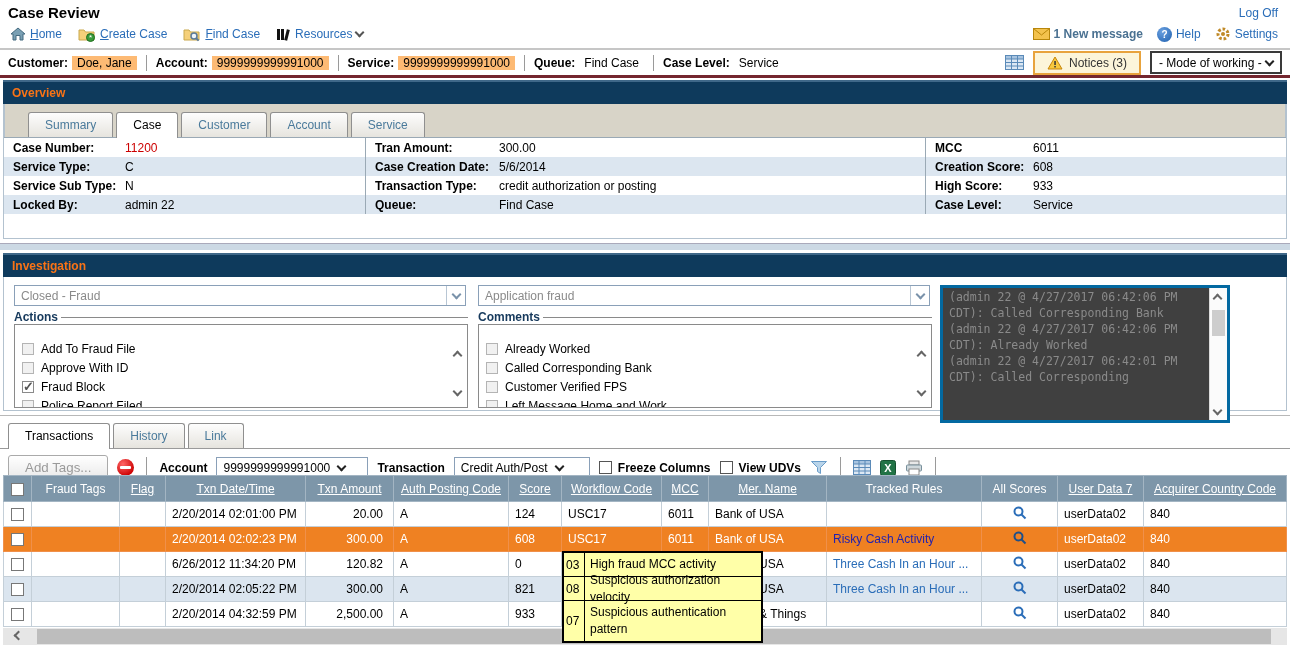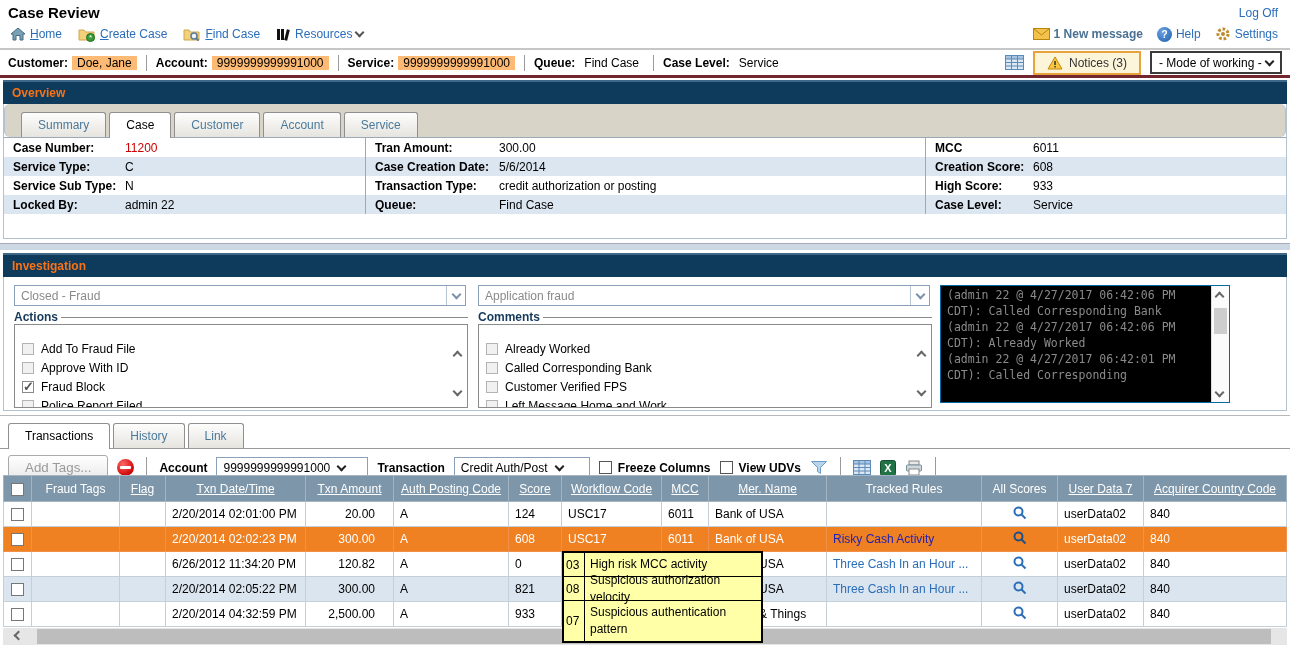--- a/index.html
+++ b/index.html
@@ -27,21 +27,21 @@
   .ctx-val{background:#fdba74;padding:0 5px;white-space:nowrap;}
   .ctx-val.plain{background:transparent;}
   .ctx-sep{width:1px;height:16px;background:#9a9a9a;margin:0 9px;}
   .ctx-right{margin-left:auto;display:flex;align-items:center;gap:9px;}
   .notices{display:flex;align-items:center;gap:6px;border:2px solid #e8a33d;background:#fcf5da;padding:2px 12px;height:24px;color:#333;}
   .mode-select{border:2px solid #3a3a3a;height:23px;width:132px;display:flex;align-items:center;justify-content:space-between;padding:0 7px;background:#fff;}
 
   
   .panel{margin:2px 3px 0;}
   .sec-header{background:#0e3a5c;color:#f97316;font-weight:bold;padding:4px 9px;border-top:2px solid #3f6889;}
-  .tabstrip{display:flex;align-items:flex-end;gap:3px;padding:8px 16px 0;border-radius:6px;}
+  .tabstrip{display:flex;align-items:flex-end;gap:3px;padding:8px 23px 0;}
   .tabstrip.tan{background:#d8d4c8;border:1px solid #b3c2cf;border-top:none;border-bottom:none;}
   .tab{border:1px solid #8f8f8f;border-bottom:none;border-radius:3px 3px 0 0;padding:5px 16px;
     background:linear-gradient(#fdfdfd,#e6e4de);color:#4a7a9b;position:relative;cursor:default;}
   .tab.active{background:#fff;color:#000;margin-bottom:-1px;padding-bottom:6px;z-index:2;}
 
   
   .ov-body{border:1px solid #b3c2cf;border-top:none;background:#fff;}
   .ov-grid{display:flex;border-top:1px solid #9aa9b5;}
   .ov-col{border-right:1px solid #9aa9b5;}
   .ov-col.c1{width:362px;} .ov-col.c2{width:560px;} .ov-col.c3{flex:1;border-right:none;}
@@ -66,21 +66,21 @@
   .fslist{border:1px solid #8a8a8a;height:84px;position:relative;padding:14px 24px 2px 7px;overflow:hidden;background:#fff;}
   .cbitem{display:flex;align-items:center;gap:7px;height:19px;white-space:nowrap;}
   .cb{display:inline-block;width:12px;height:12px;border:1px solid #b4b4b4;background:#f1f1f1;position:relative;flex:0 0 auto;}
   .cb.checked{background:#fff;border-color:#8a8a8a;}
   .cb.checked::after{content:"\2713";position:absolute;left:0;top:-3px;font-size:13px;font-weight:bold;color:#555;}
   .chev{display:inline-block;width:7px;height:7px;border-right:2px solid #666;border-bottom:2px solid #666;}
   .chev.down{transform:rotate(45deg);margin-top:-3px;}
   .chev.up{transform:rotate(-135deg);margin-top:3px;}
   .chev.left{transform:rotate(135deg);}
   .fs-arrow{position:absolute;right:6px;}
-  .logbox{position:absolute;left:936px;top:8px;width:290px;height:118px;border:1px solid #0369a1;background:#000000;}
+  .logbox{position:absolute;left:936px;top:8px;width:290px;height:138px;border:3px solid #0369a1;background:#404040;}
   .logtext{height:100%;padding:1px 24px 1px 6px;font-family:"DejaVu Sans Mono",monospace;font-size:11.5px;
     line-height:16px;color:#8a8a8a;white-space:pre-wrap;word-break:break-word;overflow:hidden;}
   .sb-v{position:absolute;top:0;right:0;bottom:0;width:18px;background:#fbfbfb;border-left:1px solid #ddd;}
   .sb-v .chev{position:absolute;left:4px;}
   .sb-v .chev.up{top:4px;} .sb-v .chev.down{bottom:6px;}
   .sb-thumb{position:absolute;left:2px;right:2px;top:22px;height:26px;background:#cdcdcd;}
 
   
   .tx-tabstrip{display:flex;align-items:flex-end;gap:3px;padding:7px 8px 0;border-top:1px solid #b8b8b8;
     border-bottom:1px solid #9a9a9a;margin-top:4px;background:#fff;}
@@ -95,21 +95,21 @@
   .cbwrap{display:flex;align-items:center;gap:6px;}
 
   .tx-table-wrap{position:absolute;left:3px;right:3px;top:475px;}
   table.grid{border-collapse:collapse;width:100%;table-layout:fixed;}
   .grid th{background:#7d96a9;color:#fff;font-weight:normal;height:26px;border:1px solid #a3b5c3;
     text-align:center;padding:0 2px;overflow:hidden;white-space:nowrap;}
   .grid th.sort span{text-decoration:underline;}
   .grid td{height:25px;border:1px solid #c4cfd8;background:#fff;padding:0 6px;overflow:hidden;white-space:nowrap;}
   .grid tr.alt td{background:#dbe5ef;}
   .grid tr.selected td{background:#ef8122;color:#fff;border-color:#f0904a;}
-  .grid td.num{text-align:right;padding-right:18px;}
+  .grid td.num{text-align:right;padding-right:10px;}
   .grid td.center{text-align:center;padding:0;}
   .link{color:#2a6db8;}
   .grid tr.selected .link{color:#2222b0;}
   .cb-white{display:inline-block;width:13px;height:13px;border:1px solid #777;background:#fff;vertical-align:middle;}
   .hscroll{position:absolute;left:0;right:0;top:153px;height:17px;background:#e6e6e6;}
   .hs-arrow{position:absolute;left:12px;top:4px;}
   .hs-thumb{position:absolute;left:34px;right:16px;top:1px;height:15px;background:#bdbdbd;}
 
   
   .tooltip{position:absolute;left:562px;top:551px;width:201px;background:#ffffa8;border:2px solid #000;z-index:10;}
@@ -602,21 +602,21 @@
   </table>
   <div class="hscroll">
     <span class="chev left hs-arrow"></span>
     <span class="hs-thumb"></span>
   </div>
 </div>
 
 <div class="tooltip">
   <div class="tt-row r1">
     <span class="tt-code">03</span>
-    <span class="tt-text">High risk MCC activity</span>
+    <span class="tt-text">High fraud MCC activity</span>
   </div>
   <div class="tt-row r2">
     <span class="tt-code">08</span>
     <span class="tt-text">Suspicious authorization velocity</span>
   </div>
   <div class="tt-row r3">
     <span class="tt-code">07</span>
     <span class="tt-text">Suspicious authentication pattern</span>
   </div>
 </div>

